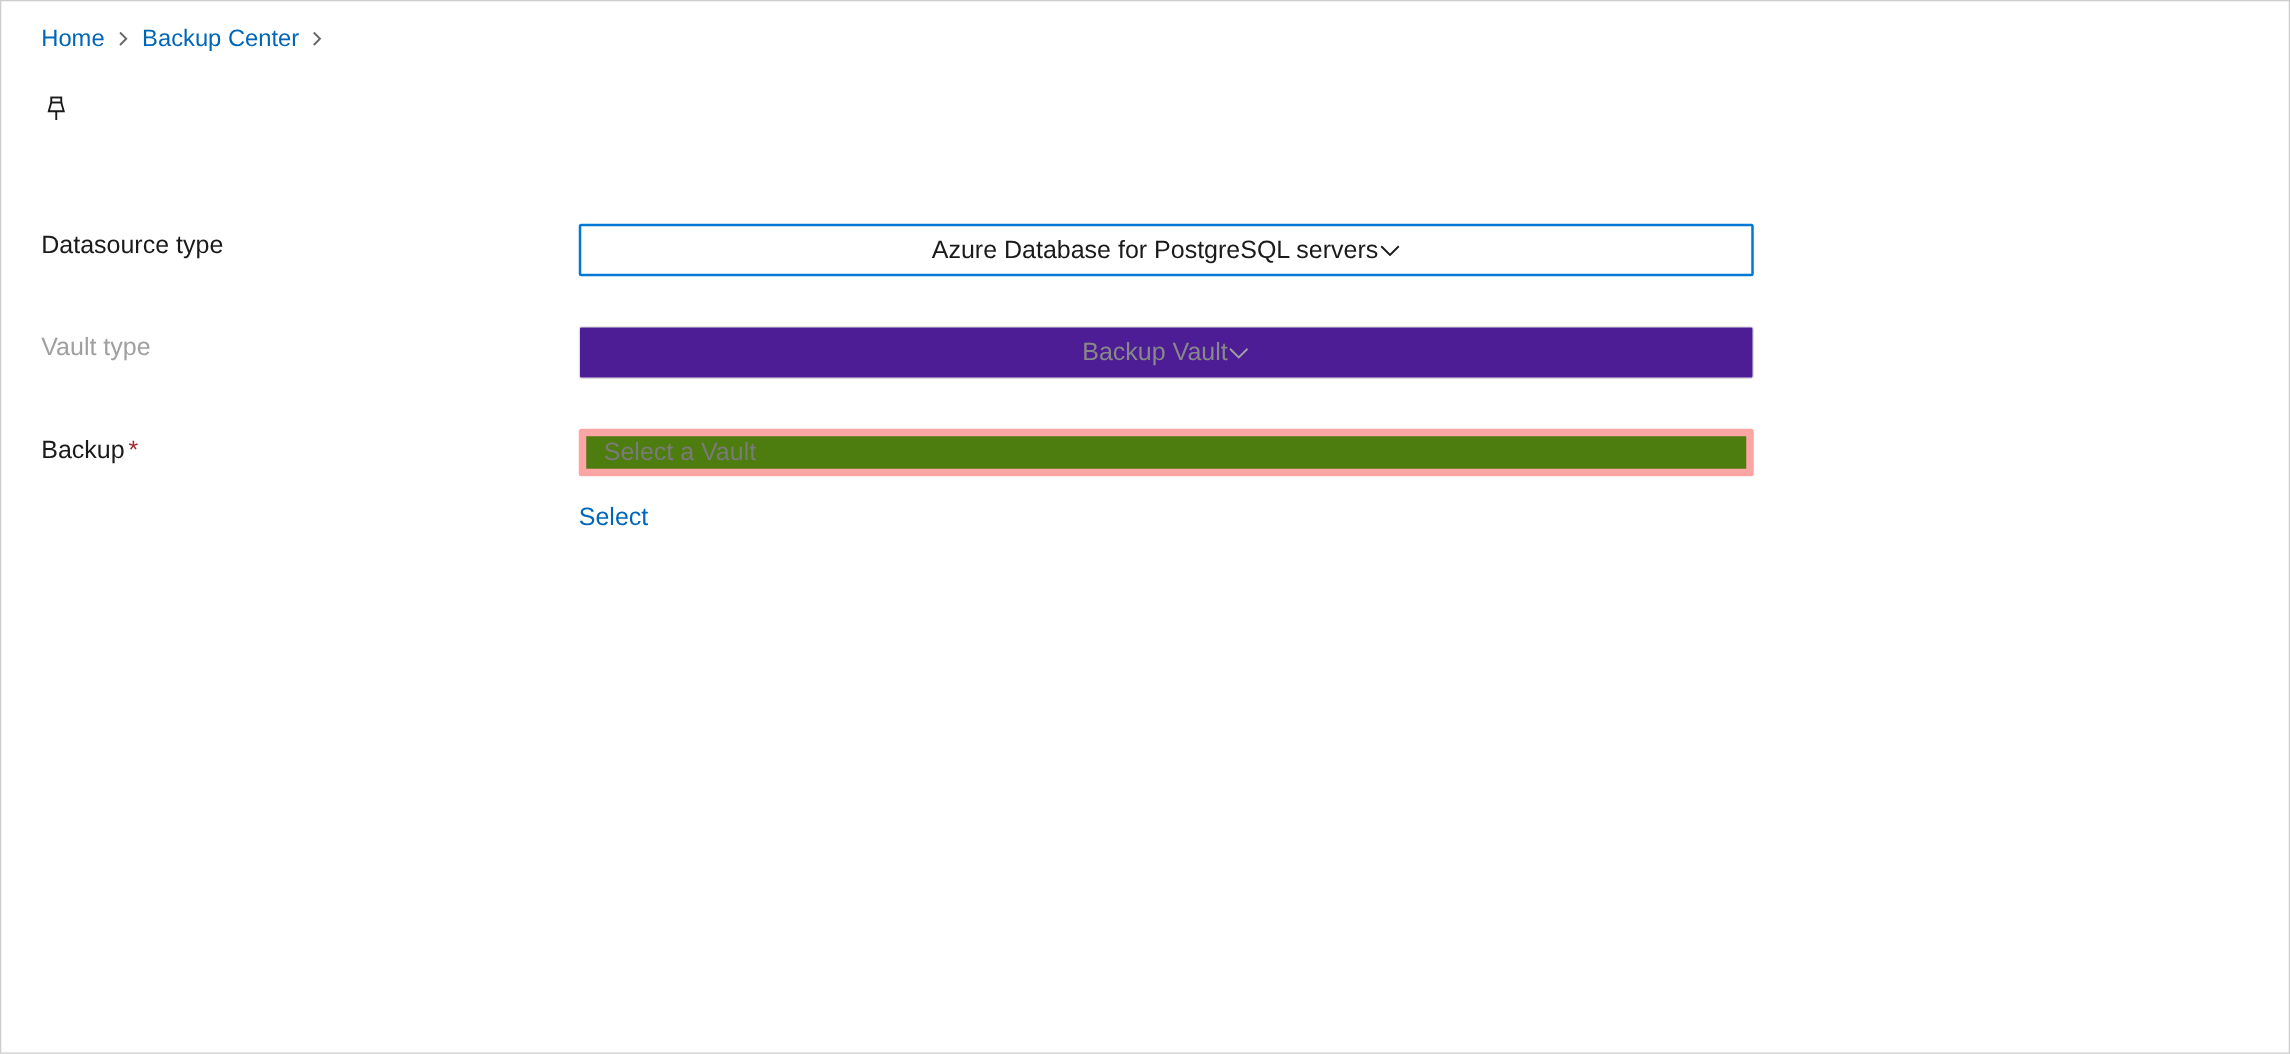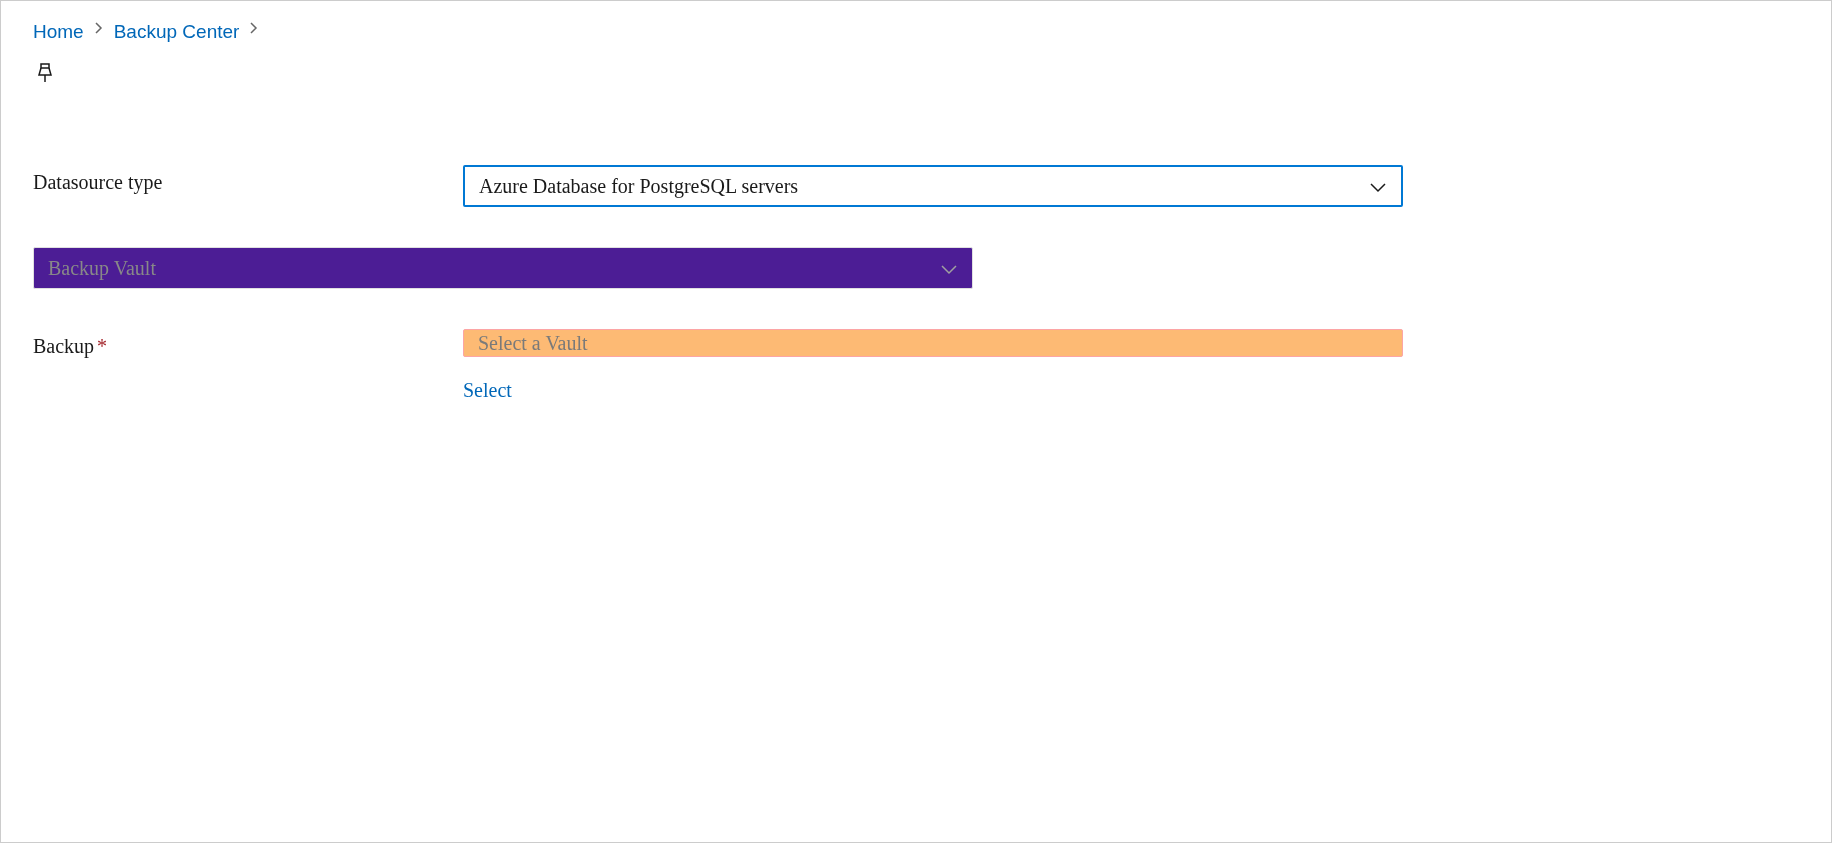--- a/index.html
+++ b/index.html
@@ -10,23 +10,23 @@
     body {
       font-family: "Segoe UI", -apple-system, BlinkMacSystemFont, sans-serif;
       background: #ffffff;
       width: 1832px;
       height: 843px;
       border: 1px solid #cccccc;
       padding: 20px 32px;
     }
     .breadcrumb {
       display: flex;
-      align-items: flex-start;
+      align-items: flex-end;
       font-size: 19px;
-      margin-bottom: 18px;
+      margin-bottom: 32px;
     }
     .breadcrumb-link {
       color: #0067b8;
       text-decoration: none;
       cursor: pointer;
     }
     .breadcrumb-separator {
       color: #666666;
       margin: 0 10px;
       font-size: 16px;
@@ -45,21 +45,20 @@
     .pin-icon-wrap {
       color: #1a1a1a;
       cursor: pointer;
       display: flex;
       align-items: center;
     }
     .form-row {
       display: flex;
       align-items: flex-start;
       margin-bottom: 40px;
-      font-family: Liberation Serif, serif;
     }
     .form-label {
       width: 430px;
       font-size: 20px;
       color: #1a1a1a;
       padding-top: 6px;
     }
     .form-label.disabled {
       color: #a0a0a0;
     }
@@ -71,44 +70,44 @@
       flex: 1;
       max-width: 940px;
     }
     .dropdown {
       width: 100%;
       height: 42px;
       border: 2px solid #0078d4;
       background: #ffffff;
       display: flex;
       align-items: center;
-      justify-content: space-between;
+      justify-content: center;
       padding: 0 14px;
       font-size: 20px;
       color: #1a1a1a;
       cursor: pointer;
       border-radius: 2px;
     }
     .dropdown.disabled {
       border: 1px solid #e0e0e0;
       background: #4c1d95;
       color: #888888;
       cursor: default;
     }
     .dropdown-chevron {
       color: #1a1a1a;
     }
     .dropdown.disabled .dropdown-chevron {
       color: #a0a0a0;
     }
     .text-input {
       width: 100%;
-      height: 28px;
-      border: 1px solid #fca5a5;
-      background: #fdba74;
+      height: 38px;
+      border: 6px solid #fca5a5;
+      background: #4d7c0f;
       padding: 0 14px;
       font-size: 20px;
       color: #1a1a1a;
       border-radius: 2px;
       font-family: inherit;
     }
     .text-input::placeholder {
       color: #7a7a7a;
     }
     .select-link {
@@ -155,20 +154,21 @@
       <span class="dropdown-chevron">
         <svg width="18" height="12" viewBox="0 0 18 12">
             <path d="M2 3 L9 10 L16 3" stroke="#1a1a1a" stroke-width="1.5" fill="none"></path>
           </svg>
       </span>
     </div>
   </div>
 </div>
 
 <div class="form-row">
+  <div class="form-label disabled">Vault type</div>
   <div class="form-control-area">
     <div class="dropdown disabled">
       <span>Backup Vault</span>
       <span class="dropdown-chevron">
         <svg width="18" height="12" viewBox="0 0 18 12">
             <path d="M2 3 L9 10 L16 3" stroke="#a0a0a0" stroke-width="1.5" fill="none"></path>
           </svg>
       </span>
     </div>
   </div>

